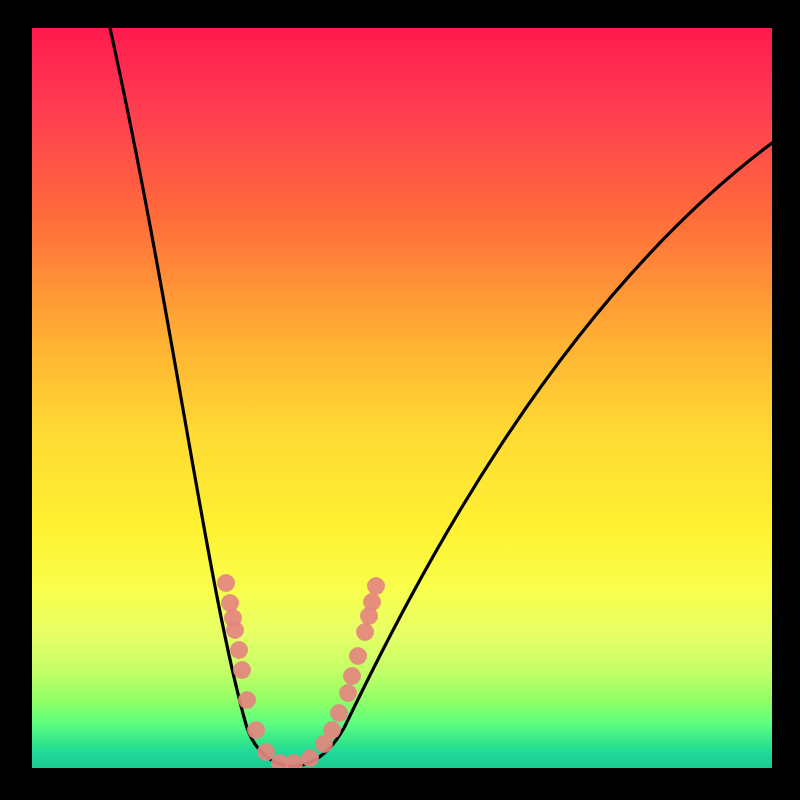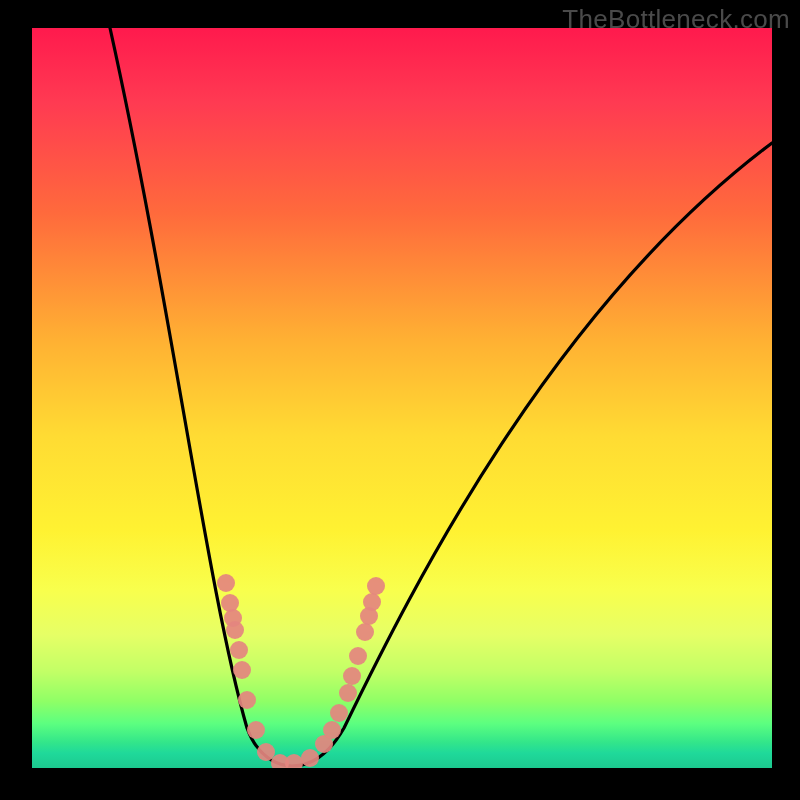--- a/index.html
+++ b/index.html
@@ -60,21 +60,20 @@
   }
   .pt {
     fill: #e4867f;
     opacity: 0.92;
   }
 </style>
 </head>
 <body>
 
 <div class="frame">
-  <div class="watermark">TheBottleneck.com</div>
 
   <div class="plot">
     <svg class="curve" viewBox="0 0 740 740">
       <path fill="none" stroke="#000" stroke-width="3.2" stroke-linecap="round" d="M 78 0 C 140 280, 175 560, 215 700 C 225 728, 245 738, 260 738 C 278 738, 296 728, 312 700 C 380 560, 520 280, 740 115"></path>
       <g id="dots">
           <circle cx="194" cy="555" r="9" class="pt"></circle>
           <circle cx="198" cy="575" r="9" class="pt"></circle>
           <circle cx="201" cy="590" r="9" class="pt"></circle>
           <circle cx="203" cy="602" r="9" class="pt"></circle>
           <circle cx="207" cy="622" r="9" class="pt"></circle>

